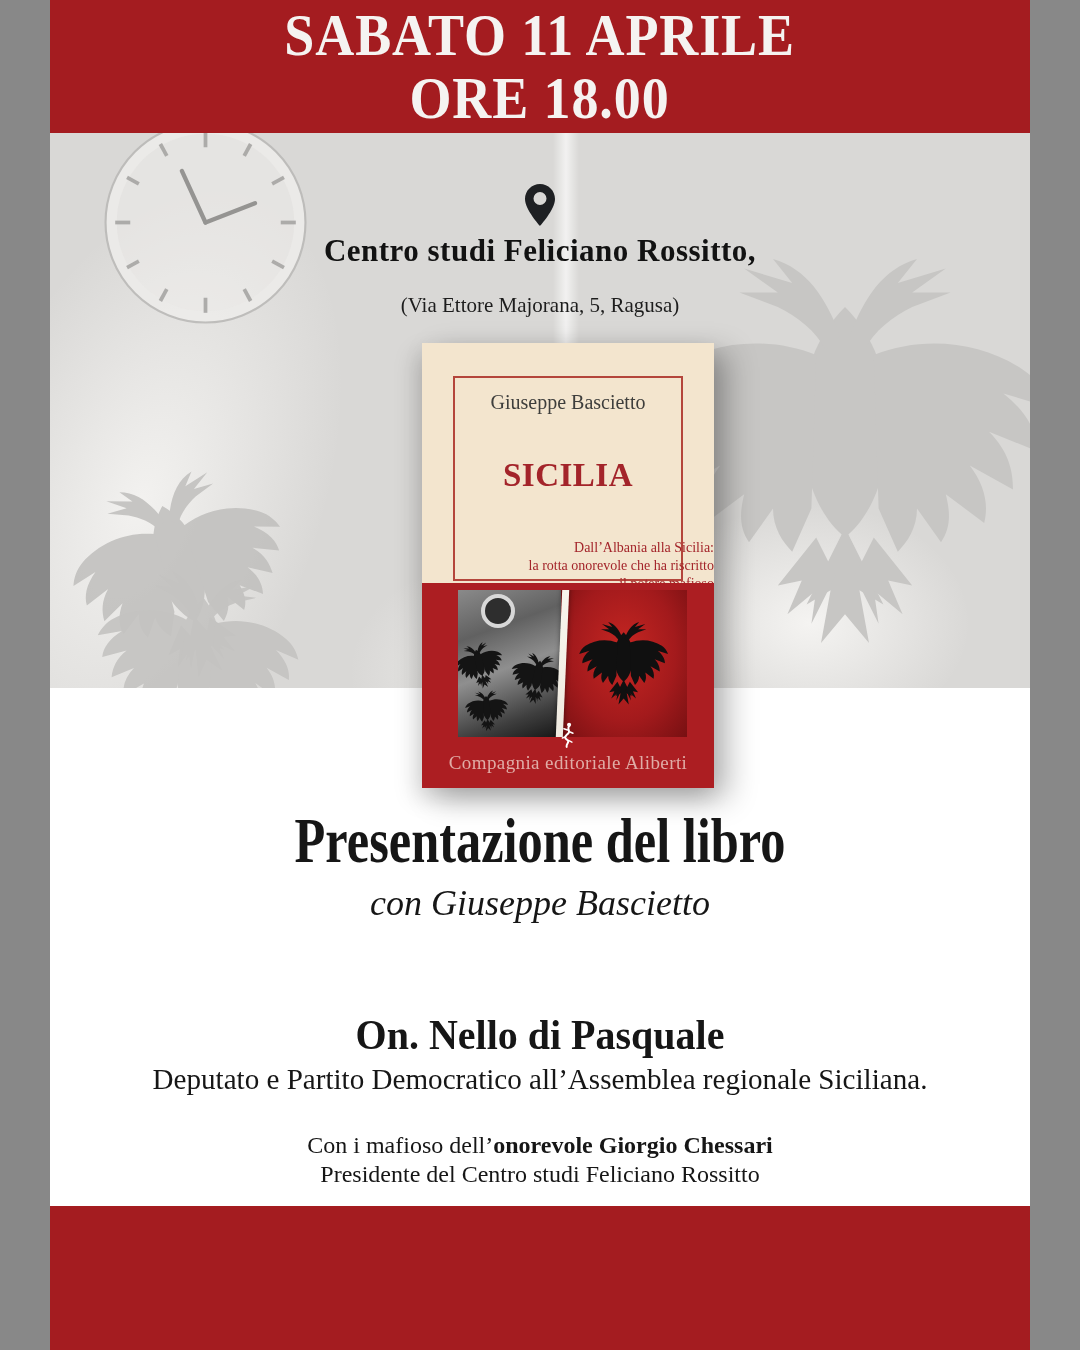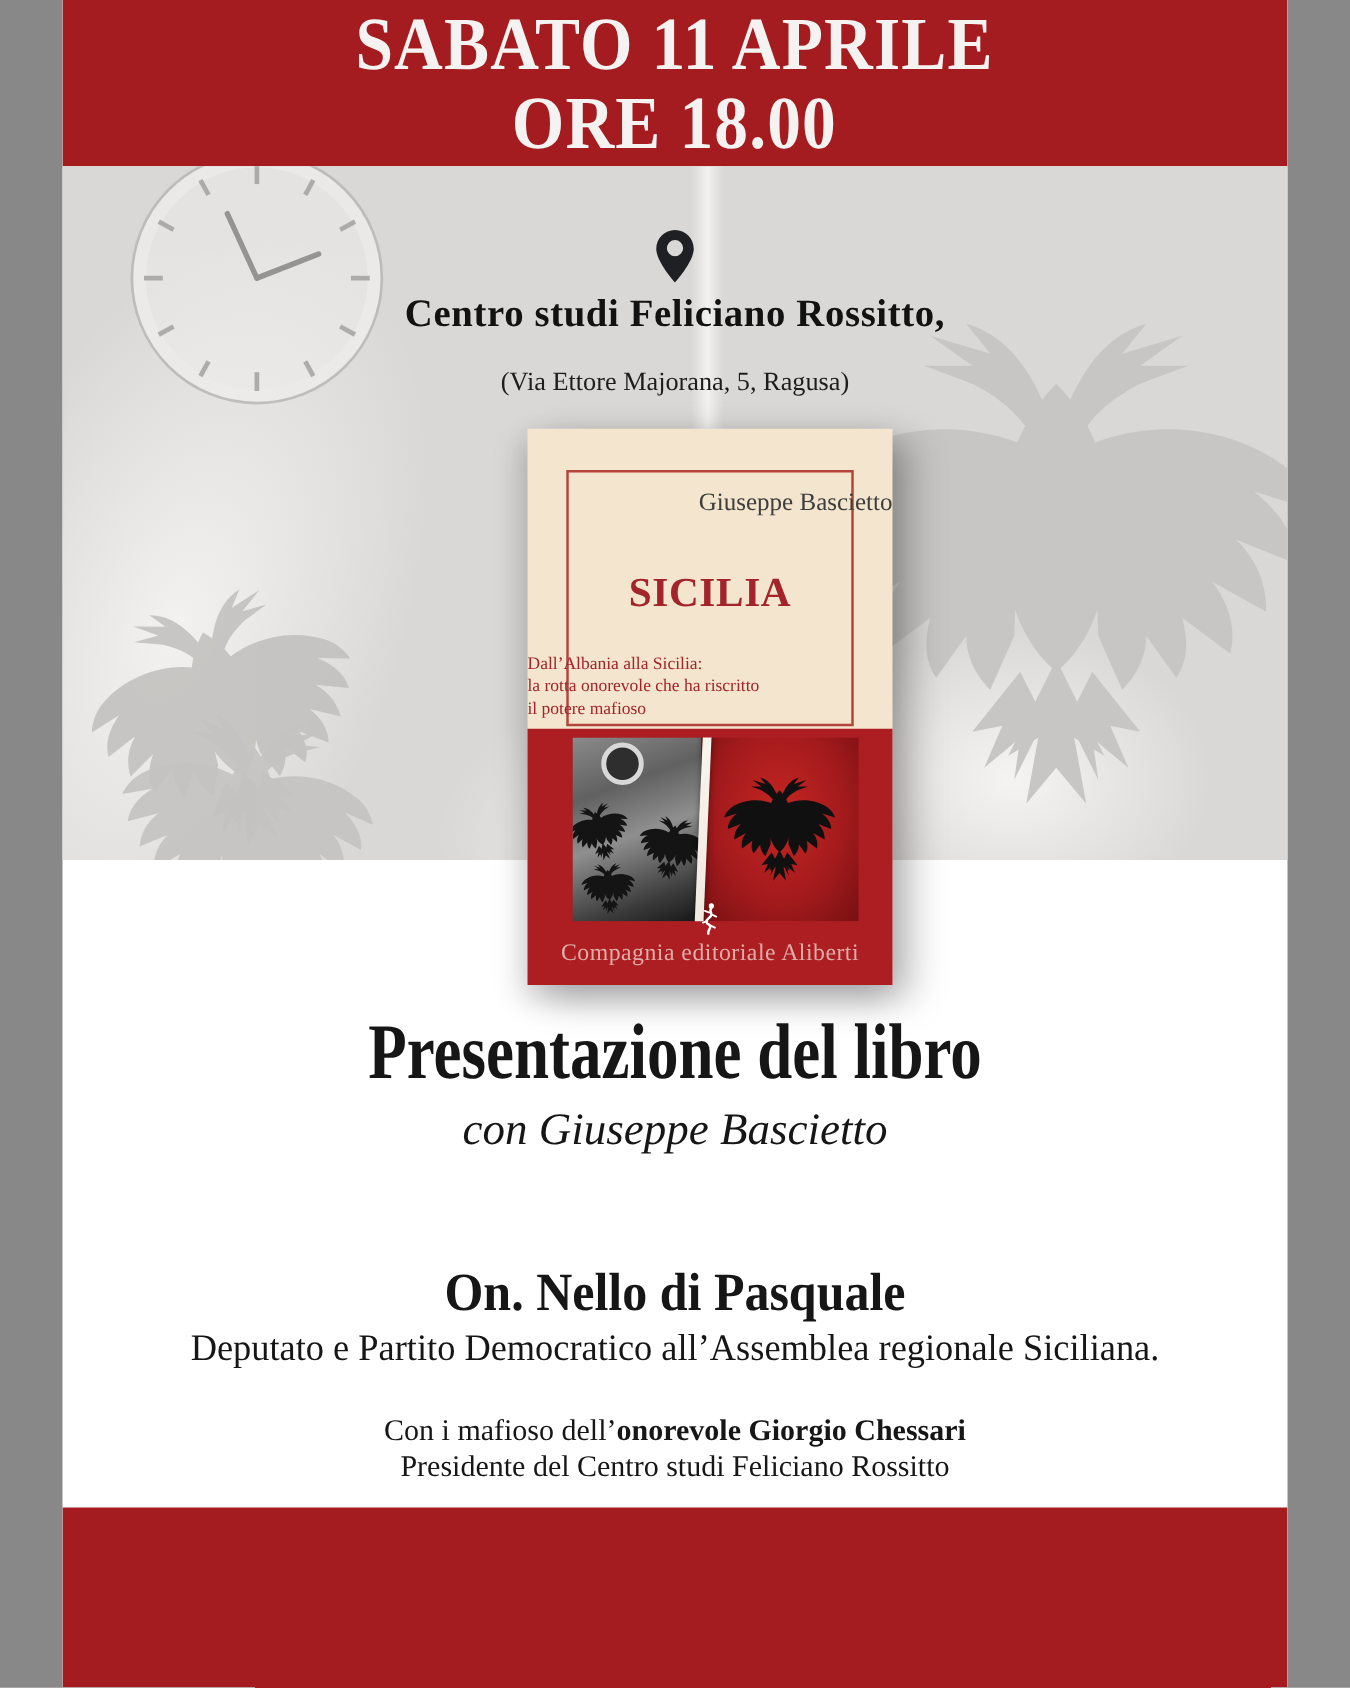--- a/index.html
+++ b/index.html
@@ -39,24 +39,24 @@
           background:linear-gradient(90deg,rgba(255,255,255,0),rgba(255,255,255,.65),rgba(255,255,255,0));}
   .pin{position:absolute;left:50%;top:49px;transform:translateX(-50%);}
   .venue-name{position:absolute;top:100px;left:0;width:100%;text-align:center;
               font-size:31px;font-weight:bold;color:#121212;letter-spacing:.5px;}
   .venue-address{position:absolute;top:160px;left:0;width:100%;text-align:center;font-size:21px;color:#1D1D1D;}
 
   
   .book{position:absolute;left:372px;top:343px;width:292px;height:445px;background:var(--cover-cream);
         box-shadow:14px 10px 28px rgba(0,0,0,.28), -6px 10px 22px rgba(0,0,0,.15);}
   .book-frame{position:absolute;left:31px;right:31px;top:33px;height:205px;border:2px solid var(--cover-frame-red);}
-  .book-author{position:absolute;top:48px;left:0;width:100%;text-align:right;font-size:20px;color:#3E3E3C;}
+  .book-author{position:absolute;top:48px;left:0;width:100%;text-align:center;font-size:20px;color:#3E3E3C;}
   .book-title{position:absolute;top:116px;left:0;width:100%;text-align:center;
               font-size:33px;line-height:1.02;font-weight:bold;color:var(--title-red);letter-spacing:.5px;}
-  .book-subtitle{position:absolute;top:180px;left:0;width:100%;text-align:left;
+  .book-subtitle{position:absolute;top:196px;left:0;width:100%;text-align:right;
                  font-size:14px;line-height:1.3;color:var(--title-red);}
   .book-red{position:absolute;left:0;right:0;top:240px;bottom:0;background:var(--cover-red);}
   .book-photo{position:absolute;left:36px;top:7px;width:229px;height:147px;display:flex;overflow:hidden;}
   .photo-left{position:relative;width:45%;height:100%;overflow:hidden;
               background:linear-gradient(160deg,#8A8A8A 0%,#616161 28%,#8F8F8F 52%,#3E3E3E 82%,#161616 100%);}
   .photo-left .mini-watch{position:absolute;left:22%;top:3%;width:34px;height:34px;border-radius:50%;
               border:4px solid #D8D8D8;background:#2E2E2E;}
   .photo-left .tat{position:absolute;color:#141414;}
   .tat1{left:-6px;top:48px;width:56px;height:56px;transform:rotate(-14deg);}
   .tat2{left:48px;top:58px;width:62px;height:62px;transform:rotate(10deg);}

